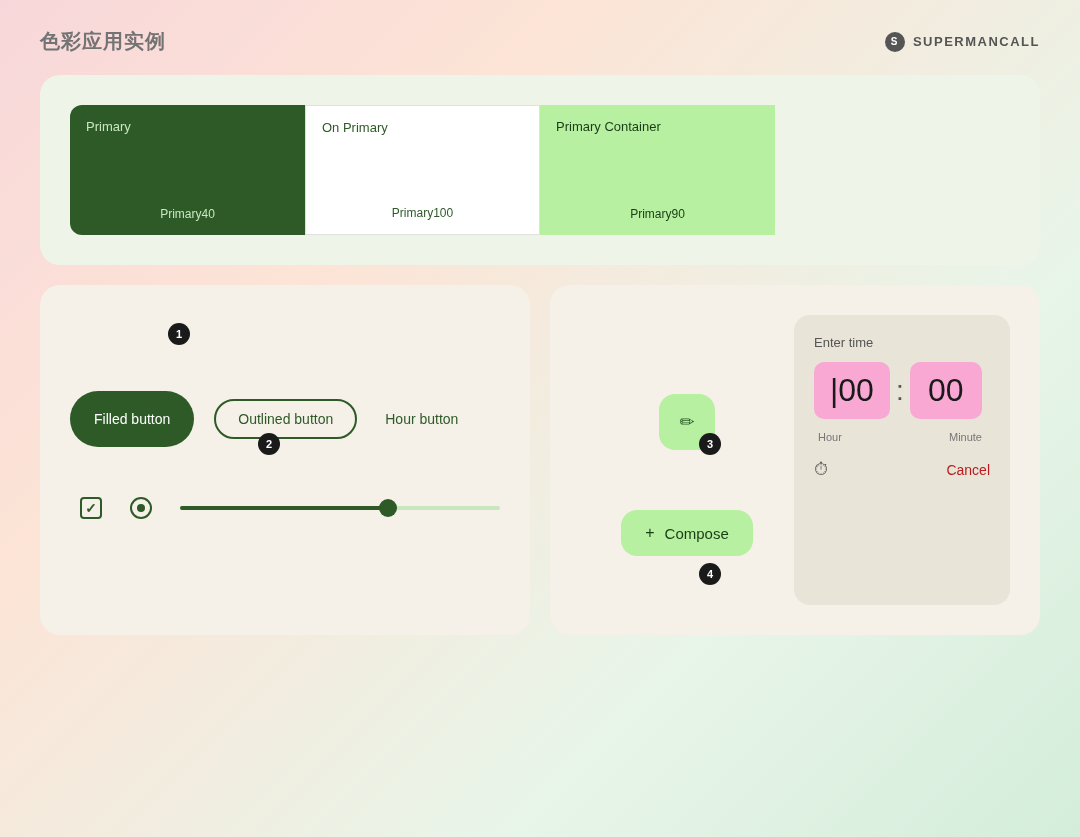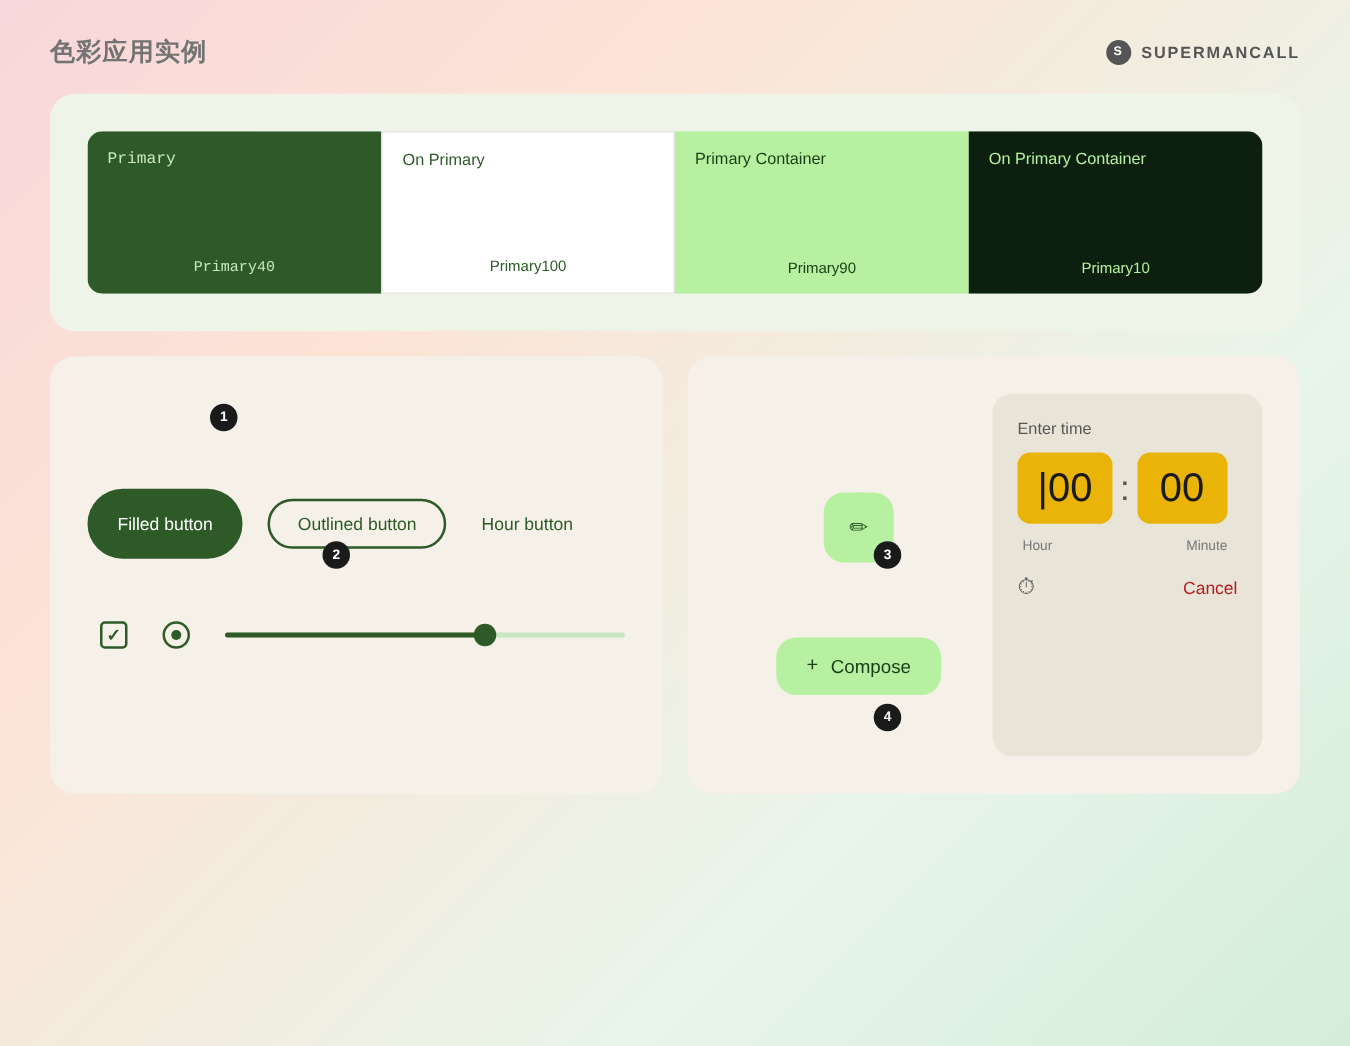--- a/index.html
+++ b/index.html
@@ -69,21 +69,21 @@
       position: relative;
     }
     .swatch-label-top {
       font-size: 13px;
       font-weight: 500;
     }
     .swatch-label-bottom {
       font-size: 12px;
       text-align: center;
     }
-    .swatch-primary { background: #2d5a27; font-family: Liberation Mono, monospace; }
+    .swatch-primary { background: #2d5a27; }
     .swatch-primary .swatch-label-top,
     .swatch-primary .swatch-label-bottom { color: #c8e6c0; }
     .swatch-on-primary { background: #ffffff; border: 1px solid #e0e0e0; }
     .swatch-on-primary .swatch-label-top,
     .swatch-on-primary .swatch-label-bottom { color: #2d5a27; }
     .swatch-primary-container { background: #b7f0a0; }
     .swatch-primary-container .swatch-label-top,
     .swatch-primary-container .swatch-label-bottom { color: #1a3d16; }
     .swatch-on-primary-container { background: #0d2010; }
     .swatch-on-primary-container .swatch-label-top,
@@ -295,21 +295,21 @@
       font-size: 13px;
       color: #555;
       font-weight: 400;
     }
     .timer-display {
       display: flex;
       align-items: center;
       gap: 6px;
     }
     .timer-field {
-      background: #eab308;
+      background: #f9a8d4;
       border-radius: 10px;
       padding: 10px 16px;
       font-size: 32px;
       font-weight: 400;
       color: #1a1a1a;
       min-width: 72px;
       text-align: center;
       display: flex;
       align-items: center;
       justify-content: center;
@@ -377,24 +377,20 @@
       <span class="swatch-label-top">Primary</span>
       <span class="swatch-label-bottom">Primary40</span>
     </div>
     <div class="swatch swatch-on-primary">
       <span class="swatch-label-top">On Primary</span>
       <span class="swatch-label-bottom">Primary100</span>
     </div>
     <div class="swatch swatch-primary-container">
       <span class="swatch-label-top">Primary Container</span>
       <span class="swatch-label-bottom">Primary90</span>
-    </div>
-    <div class="swatch swatch-on-primary-container">
-      <span class="swatch-label-top">On Primary Container</span>
-      <span class="swatch-label-bottom">Primary10</span>
     </div>
   </div>
 </div>
 
 <div class="bottom-cards">
 
   <div class="demo-card">
 
     <span class="annotation ann-1" style="top:38px; left:128px;">
       <span>1</span>

